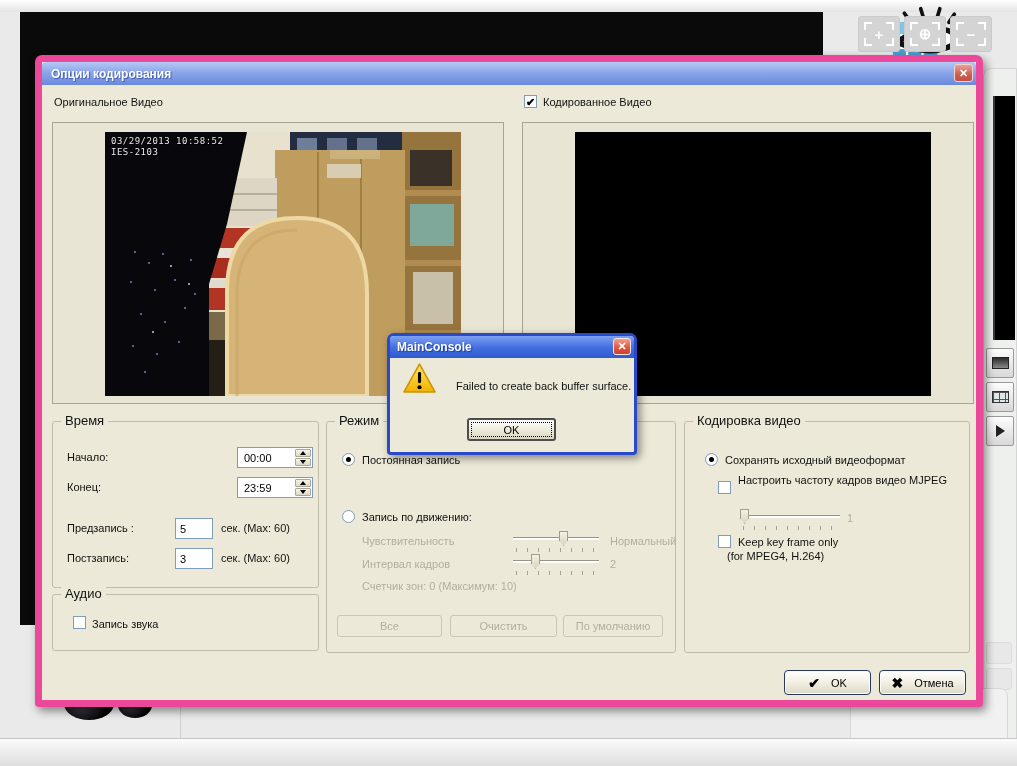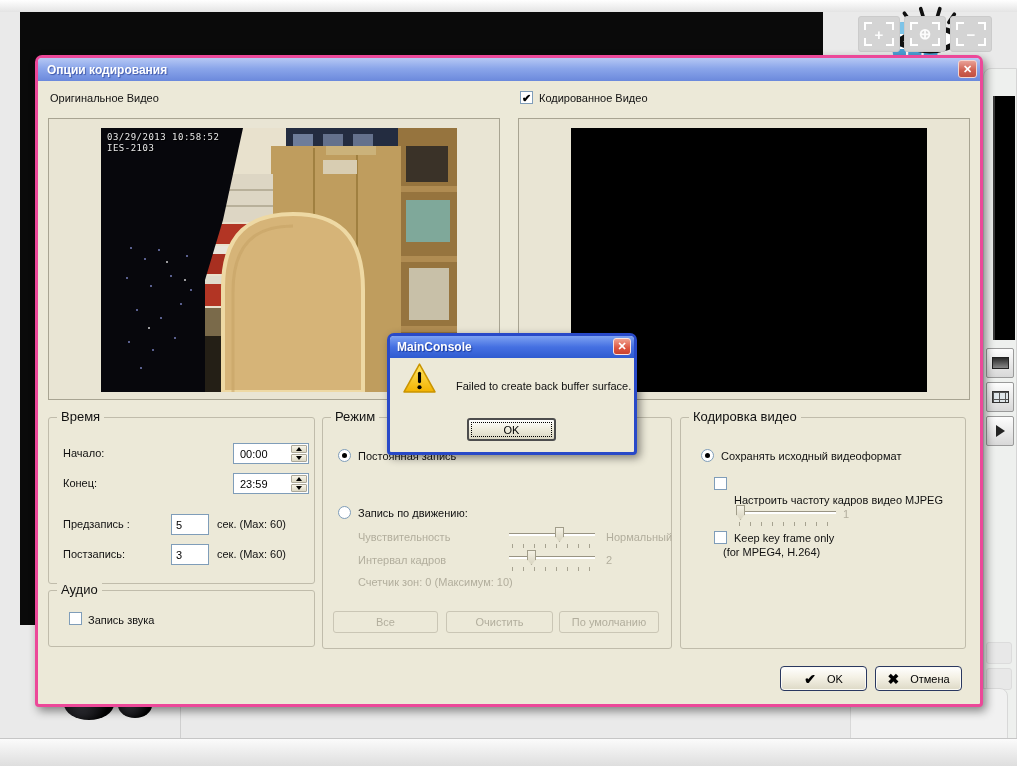--- a/index.html
+++ b/index.html
@@ -30,21 +30,21 @@
   .sl-track { position:absolute; left:0; right:0; top:7px; height:3px; background:#fff; border-top:1px solid #999483; }
   .sl-thumb { position:absolute; top:1px; width:9px; height:15px; background:linear-gradient(#f4f1e4,#d9d5c1); border:1px solid #a19d8a; clip-path:polygon(0 0,100% 0,100% 62%,50% 100%,0 62%); }
   .sl-ticks { position:absolute; top:18px; left:3px; right:3px; height:4px; background:repeating-linear-gradient(90deg,#a6a290 0 1px,transparent 1px 11px); }
 
   .btn-dis { position:absolute; background:#ece9d8; border:1px solid #cac6b5; border-radius:3px; color:#b2ae9d; font-size:11px; display:flex; align-items:center; justify-content:center; }
 
   .xp-btn { position:absolute; display:flex; align-items:center; justify-content:center; gap:11px; background:linear-gradient(180deg,#ffffff,#f4f1e5 45%,#ddd9c6); border:1px solid #2a3860; border-radius:4px; font-size:11px; color:#000; cursor:pointer; box-shadow:inset 0 0 0 1px #fbfaf4; }
   .xp-btn .ic { font-size:14px; font-weight:bold; line-height:1; }
 
   
-  .dlg { position:absolute; left:35px; top:55px; width:948px; height:652px; background:#ece9d8; border:3px solid #ec4899; border-radius:7px 7px 4px 4px; box-shadow:3px 4px 10px rgba(0,0,0,.45); z-index:10; }
+  .dlg { position:absolute; left:35px; top:55px; width:948px; height:652px; background:#ece9d8; border:7px solid #ec4899; border-radius:7px 7px 4px 4px; box-shadow:3px 4px 10px rgba(0,0,0,.45); z-index:10; }
   .dlg-title { position:absolute; left:0; top:0; right:0; height:23px; background:linear-gradient(180deg,#b6c8f4 0%,#8ba6ea 45%,#6b89dc 100%); border-radius:4px 4px 0 0; display:flex; align-items:center; padding:0 9px; color:#fff; font-weight:bold; font-size:12px; text-shadow:1px 1px 1px #3f57a8; }
   .close-btn { position:absolute; top:2px; right:3px; width:19px; height:18px; background:linear-gradient(180deg,#e9a096,#cf5f50 60%,#c04f41); border:1px solid #f3d5d0; border-radius:3px; color:#fff; font-size:11px; font-weight:bold; display:flex; align-items:center; justify-content:center; cursor:pointer; }
 
   .err-dlg { position:absolute; left:387px; top:333px; width:250px; height:122px; background:#ece9d8; border:3px solid #2849c8; border-radius:7px 7px 4px 4px; box-shadow:3px 3px 9px rgba(0,0,0,.45); z-index:20; }
   .err-title { position:absolute; left:0; top:0; right:0; height:22px; background:linear-gradient(180deg,#7da2f2 0%,#4570e2 50%,#2f5bd0 100%); border-radius:4px 4px 0 0; display:flex; align-items:center; padding:0 7px; color:#fff; font-weight:bold; font-size:12px; text-shadow:1px 1px 1px #1a3a9a; }
   .err-ok { position:absolute; left:77px; top:82px; width:89px; height:23px; background:linear-gradient(#ffffff,#ece9d8 55%,#dbd7c3); border:2px solid #4d4d4d; border-radius:3px; font-size:11px; color:#000; display:flex; align-items:center; justify-content:center; outline:1px dotted #000; outline-offset:-5px; cursor:pointer; }
 
   .preview-panel { position:absolute; width:452px; height:282px; background:#e9e5d4; border:1px solid #a8a492; }
   .video-box { position:absolute; left:52px; top:9px; width:356px; height:264px; background:#000; overflow:hidden;text-align:center; }
   .ts { position:absolute; left:6px; font-family:"DejaVu Sans Mono",monospace; font-size:9px; color:#e8e8e8; text-shadow:1px 1px 0 #000; letter-spacing:.5px; }
@@ -289,21 +289,21 @@
       <button class="btn-dis" style="left:10px; top:193px; width:105px; height:22px;">Все</button>
       <button class="btn-dis" style="left:123px; top:193px; width:107px; height:22px;">Очистить</button>
       <button class="btn-dis" style="left:236px; top:193px; width:100px; height:22px;">По умолчанию</button>
     </div>
 
     <div class="groupbox" style="left:642px; top:359px; width:286px; height:232px;">
       <span class="gb-title">Кодировка видео</span>
       <span class="radio sel" style="left:20px; top:31px;"></span>
       <div class="lbl" style="left:40px; top:32px;">Сохранять исходный видеоформат</div>
       <span class="cb" style="left:33px; top:59px;"></span>
-      <div class="lbl" style="left:53px; top:76px;">Настроить частоту кадров видео MJPEG</div>
+      <div class="lbl" style="left:53px; top:52px;">Настроить частоту кадров видео MJPEG</div>
       <div class="slider" style="left:55px; top:86px; width:100px;">
         <span class="sl-track"></span>
           <span class="sl-thumb" style="left:0;"></span>
           <span class="sl-ticks"></span>
       </div>
       <div class="lbl dis" style="left:162px; top:90px;">1</div>
       <span class="cb" style="left:33px; top:113px;"></span>
       <div class="lbl" style="left:53px; top:114px;">Keep key frame only</div>
       <div class="lbl" style="left:42px; top:128px;">(for MPEG4, H.264)</div>
     </div>

